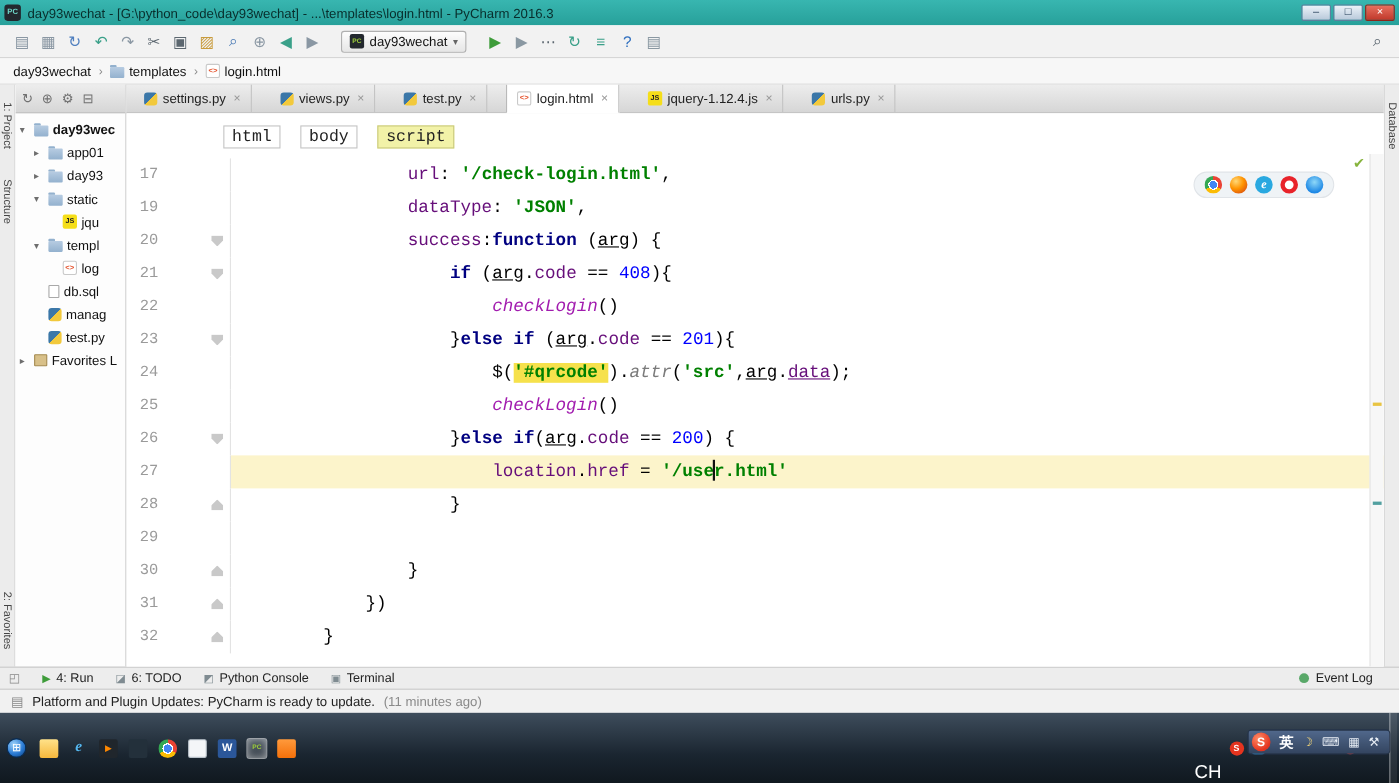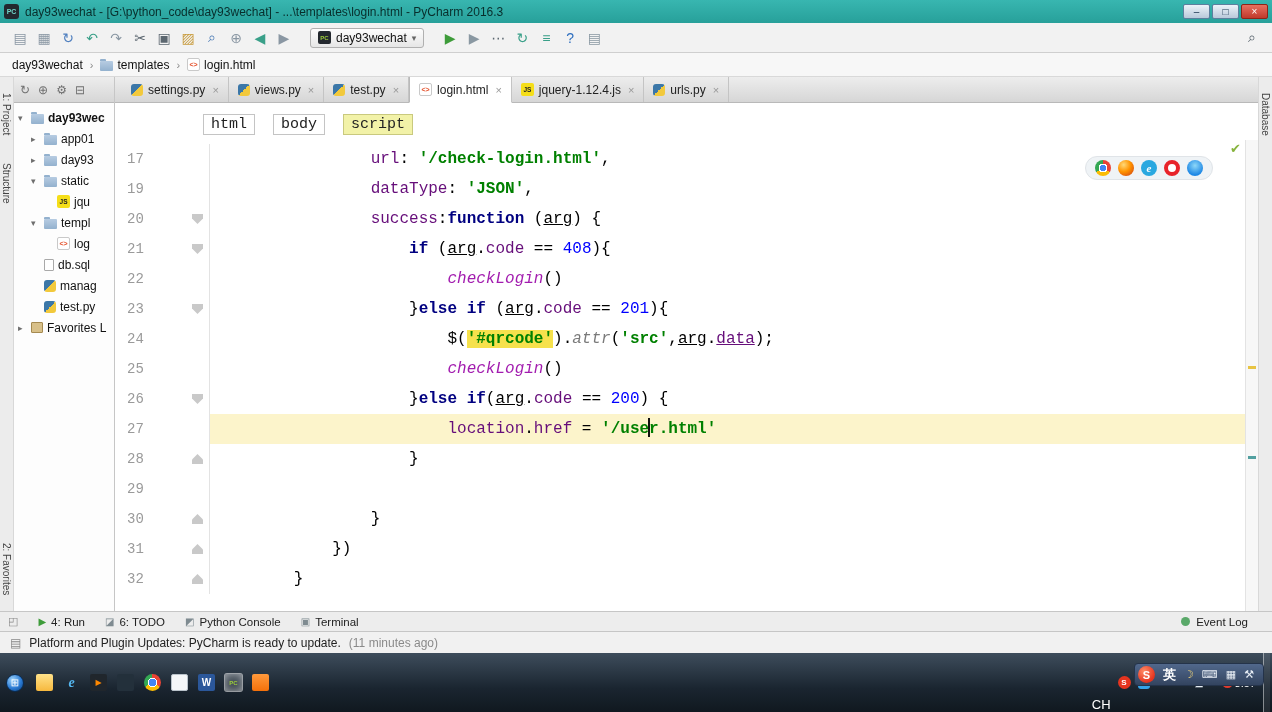--- a/index.html
+++ b/index.html
@@ -51,21 +51,21 @@
   .fic-folder { width:13px; height:10px; background:linear-gradient(#B7CCE2,#93B1CE); border-radius:1px; position:relative; margin-top:2px; }
   .fic-folder::before { content:""; position:absolute; top:-2px; left:0; width:6px; height:2px; background:#93B1CE; border-radius:1px 1px 0 0; }
   .fic-py { width:12px; height:12px; border-radius:3px; background:linear-gradient(135deg,#3B77A8 0 50%,#F2C93C 50% 100%); }
   .fic-html { width:13px; height:13px; border-radius:2px; background:#fff; border:1px solid #C9C9C9; color:#E44D26; font-size:7px; font-weight:bold; }
   .fic-js { width:13px; height:13px; border-radius:2px; background:#F5DE19; color:#222; font-size:6.5px; font-weight:bold; }
   .fic-file { width:10px; height:12px; background:#fff; border:1px solid #A9A9A9; border-radius:1px; }
   .fic-lib { width:12px; height:11px; background:#D8C089; border:1px solid #A58A50; border-radius:1px; }
 
   
   .editor-col { flex:1; display:flex; flex-direction:column; min-width:0; }
-  .tabbar { flex:0 0 26px; background:linear-gradient(#EDEDED,#D6D6D6); border-bottom:1px solid #B9B9B9; display:flex; align-items:stretch; padding-left:7px; }
+  .tabbar { flex:0 0 26px; background:linear-gradient(#EDEDED,#D6D6D6); border-bottom:1px solid #B9B9B9; display:flex; align-items:stretch; padding-left:7px;gap:17px; }
   .tab { display:flex; align-items:center; gap:5px; padding:0 9px; border-right:1px solid #C4C4C4; color:#222; }
   .tab.active { background:#fff; border-left:1px solid #B9B9B9; margin-bottom:-1px; border-bottom:1px solid #fff; }
   .tab .close { color:#999; font-size:11px; margin-left:2px; }
 
   .editor { flex:1; background:#fff; display:flex; flex-direction:column; min-height:0; position:relative; }
   .crumbs { display:flex; gap:18px; padding:11px 0 5px 88px; }
   .crumb-chip { font-family:"Liberation Mono", monospace; font-size:15px; padding:1px 7px; border:1px solid #C4C4C4; background:#fff; color:#222; }
   .crumb-chip.active { background:#F2F2A8; border-color:#C9C97E; }
 
   .code-wrap { flex:1; position:relative; overflow:hidden; padding-top:4px; }
@@ -130,21 +130,21 @@
   .tk-explorer { background:linear-gradient(#FFE28A,#F6B83D); }
   .tk-ie { color:#54B7F0; font:italic bold 14px "Liberation Serif", serif; }
   .tk-media { background:#20262C; color:#F80; font-size:8px; }
   .tk-editor { background:#23303B; }
   .tk-chrome { border-radius:50%; background:radial-gradient(circle at 50% 50%, #4285F4 0 31%, #fff 31% 40%, rgba(0,0,0,0) 40%), conic-gradient(#EA4335 0 120deg, #FBBC05 120deg 240deg, #34A853 240deg 360deg); }
   .tk-notepad { background:#F4F6F8; border:1px solid #B9C2CA; }
   .tk-word { background:#2B579A; font-weight:bold; font-size:10px; }
   .tk-pycharm { background:#15191C; color:#9CCC3C; font-size:6px; font-weight:bold; }
   .tk-foxit { background:linear-gradient(#FF9A3C,#F4700A); }
   .tray { margin-left:auto; display:flex; align-items:center; gap:7px; color:#fff; }
-  .tray-lang { font-size:13px;margin-top:44px; }
+  .tray-lang { font-size:17px;margin-top:44px; }
   .tray-ic { font-size:10px; color:#E6EDF4; }
   .tr-sogou { width:13px; height:13px; border-radius:50%; background:#E5341F; color:#fff; font-size:8px; font-weight:bold; display:flex; align-items:center; justify-content:center; }
   .tr-im { width:12px; height:12px; border-radius:3px; background:#35A3E8; }
   .tr-red { width:11px; height:11px; border-radius:50%; background:#E23B2E; }
   .tray-time { font-size:11px; margin:8px 2px;text-align:right; }
   .desktop-peek { width:7px; align-self:stretch; border-left:1px solid rgba(255,255,255,.45); background:rgba(255,255,255,.08); margin-left:5px; }
 </style>
 </head>
 <body>
 

